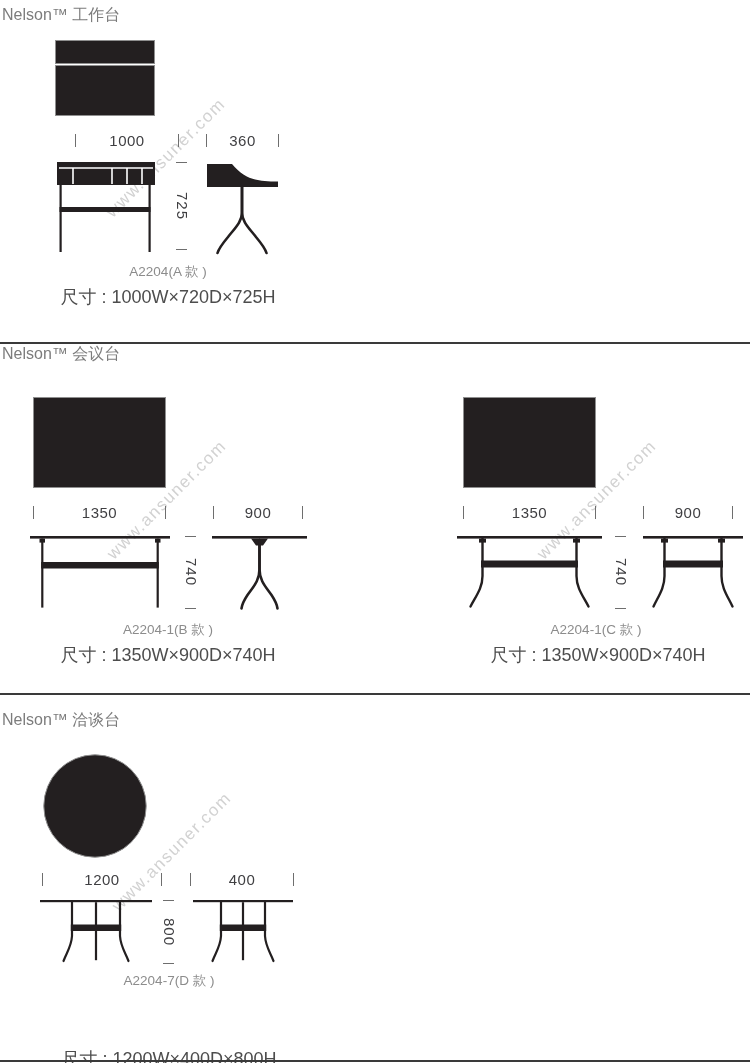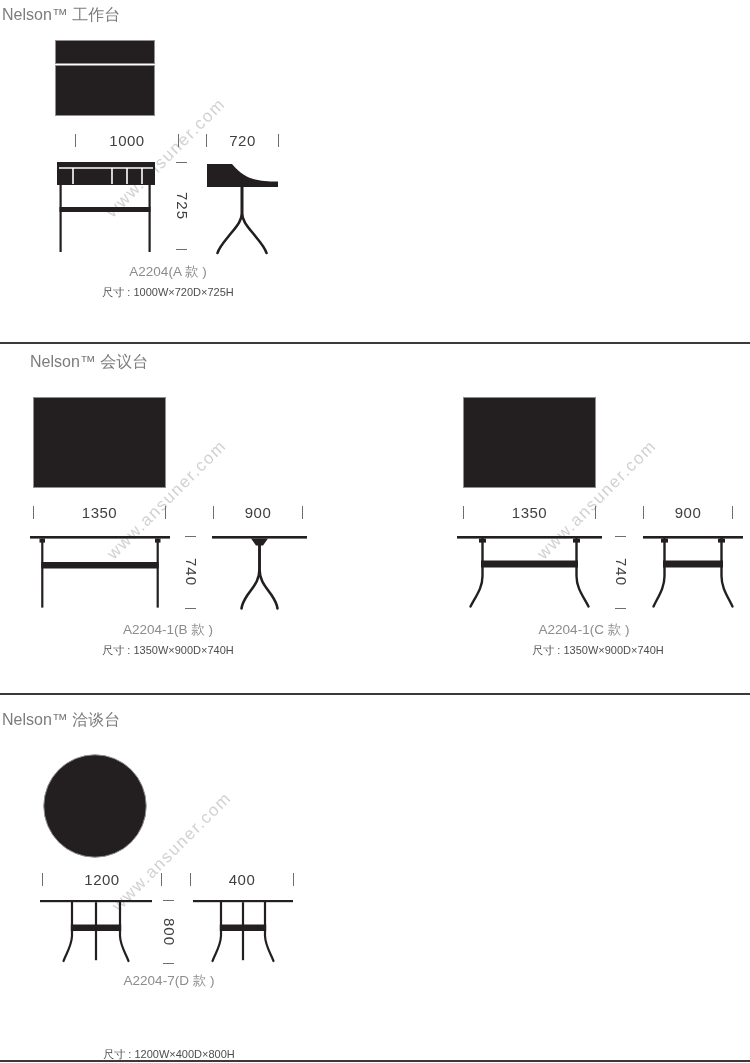--- a/index.html
+++ b/index.html
@@ -17,21 +17,21 @@
   .hdim .t-r{right:0;}
   .hdim .lbl{position:absolute;left:0;right:0;text-align:center;font-size:15px;line-height:15px;color:#3f3f42;letter-spacing:.5px;}
   
   .vdim{position:absolute;width:12px;}
   .vdim .tick{position:absolute;left:0;width:11px;height:1.4px;background:#6e6e6e;}
   .vdim .t-t{top:0;}
   .vdim .t-b{bottom:0;}
   .vdim .lbl{position:absolute;inset:0;display:flex;align-items:center;justify-content:center;
     writing-mode:vertical-rl;text-orientation:mixed;font-size:15px;color:#3f3f42;letter-spacing:1px;}
   .caption{position:absolute;width:280px;text-align:center;font-size:13.5px;color:#8c8c8c;white-space:nowrap;}
-  .spec{position:absolute;width:280px;text-align:center;font-size:11px;color:#4d4d4d;white-space:nowrap;}
+  .spec{position:absolute;width:280px;text-align:center;font-size:18px;color:#4d4d4d;white-space:nowrap;}
   .watermark{position:absolute;width:220px;height:22px;line-height:22px;text-align:center;
     transform:rotate(-45deg);color:#d2d2d2;font-size:17px;letter-spacing:1.5px;white-space:nowrap;pointer-events:none;}
 </style>
 </head>
 <body>
 
 <div class="canvas">
 
   <div class="sec-title" style="left:2px;top:5px;">Nelson™ 工作台</div>
 
@@ -44,21 +44,21 @@
 
   <div class="hdim" style="left:55px;top:133px;width:104px;margin-left:20px;">
     <div class="tick t-l"></div>
     <div class="tick t-r"></div>
     <span class="lbl">1000</span>
   </div>
 
   <div class="hdim" style="left:206px;top:133px;width:73px;">
     <div class="tick t-l"></div>
     <div class="tick t-r"></div>
-    <span class="lbl">720</span>
+    <span class="lbl">360</span>
   </div>
 
   <svg class="figure" style="left:50px;top:160px;" width="110" height="95" viewBox="0 0 110 95">
     <rect x="7" y="2" width="98" height="23" fill="#231f20"></rect>
     <g stroke="#ffffff" stroke-width="1.6">
       <line x1="9" y1="8" x2="103" y2="8"></line>
       <line x1="23" y1="8" x2="23" y2="24"></line>
       <line x1="62" y1="8" x2="62" y2="24"></line>
       <line x1="77" y1="8" x2="77" y2="24"></line>
       <line x1="92" y1="8" x2="92" y2="24"></line>
@@ -78,21 +78,21 @@
     <path d="M7,29 L7,6 L32,6 C45,21 55,23.5 78,23.5 L78,29 Z" fill="#231f20"></path>
     <path d="M42,29 L42,54 C42,64 35,70 28,79 C23,85 19,90 17.5,95" fill="none" stroke="#231f20" stroke-width="2.6" stroke-linecap="round"></path>
     <path d="M42,29 L42,54 C42,64 49,70 56,79 C61,85 65,90 66.5,95" fill="none" stroke="#231f20" stroke-width="2.6" stroke-linecap="round"></path>
   </svg>
 
   <div class="caption" style="left:28px;top:263px;">A2204(A 款 )</div>
   <div class="spec" style="left:28px;top:285px;">尺寸 : 1000W×720D×725H</div>
 
   <div class="divider" style="top:342px;"></div>
 
-  <div class="sec-title" style="left:2px;top:352px;margin-left:28px;">Nelson™ 会议台</div>
+  <div class="sec-title" style="left:2px;top:344px;">Nelson™ 会议台</div>
 
   <div class="watermark" style="left:57px;top:489px;">www.ansuner.com</div>
   <div class="watermark" style="left:487px;top:489px;">www.ansuner.com</div>
 
   <svg class="figure" style="left:33px;top:397px;" width="133" height="91" viewBox="0 0 133 91">
     <rect x="0.5" y="0.5" width="132" height="90" fill="#231f20" stroke="#8f8f8f" stroke-width="1"></rect>
   </svg>
 
   <div class="hdim" style="left:33px;top:505px;width:133px;">
     <div class="tick t-l"></div>
@@ -162,21 +162,21 @@
 
   <svg class="figure" style="left:643px;top:536px;" width="100" height="75" viewBox="0 0 100 75">
     <rect x="0" y="0" width="100" height="2.6" fill="#231f20"></rect>
     <rect x="18" y="2.6" width="7" height="4" fill="#231f20"></rect>
     <rect x="75" y="2.6" width="7" height="4" fill="#231f20"></rect>
     <path d="M21.5,2.6 L21.5,40 C21.5,52 15.5,60 10.5,70.5" fill="none" stroke="#231f20" stroke-width="2.4" stroke-linecap="round"></path>
     <path d="M78.5,2.6 L78.5,40 C78.5,52 84.5,60 89.5,70.5" fill="none" stroke="#231f20" stroke-width="2.4" stroke-linecap="round"></path>
     <rect x="20" y="24.5" width="60" height="7" fill="#231f20"></rect>
   </svg>
 
-  <div class="caption" style="left:444px;top:621px;">A2204-1(C 款 )</div>
+  <div class="caption" style="left:456px;top:621px;">A2204-1(C 款 )</div>
   <div class="spec" style="left:458px;top:643px;">尺寸 : 1350W×900D×740H</div>
 
   <div class="divider" style="top:693px;"></div>
 
   <div class="sec-title" style="left:2px;top:710px;">Nelson™ 洽谈台</div>
 
   <div class="watermark" style="left:62px;top:841px;">www.ansuner.com</div>
 
   <svg class="figure" style="left:43px;top:754px;" width="104" height="104" viewBox="0 0 104 104">
     <circle cx="52" cy="52" r="51.2" fill="#231f20" stroke="#8f8f8f" stroke-width="1"></circle>

